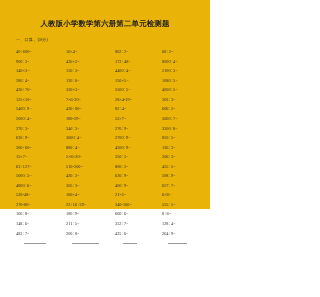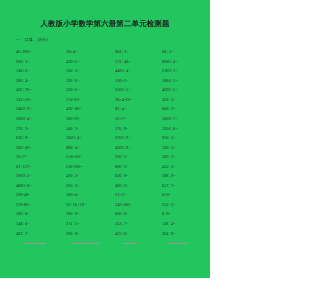--- a/index.html
+++ b/index.html
@@ -9,25 +9,25 @@
   }
   body {
     width: 210px;
     height: 297px;
     overflow: hidden;
     font-family: "Liberation Serif", "DejaVu Serif", serif;
     color: #2b2b2b;
   }
   .page {
     width: 210px;
-    height: 278px;
+    height: 209px;
     box-sizing: border-box;
     padding: 0;
     position: relative;
-    background: #22c55e;
+    background: #eab308;
   }
   .doc-title {
     text-align: center;
     font-size: 7.4px;
     font-weight: bold;
     letter-spacing: 0.2px;
     color: #1c1c1c;
     margin: 0;
     padding-top: 20px;
     line-height: 1.1;

